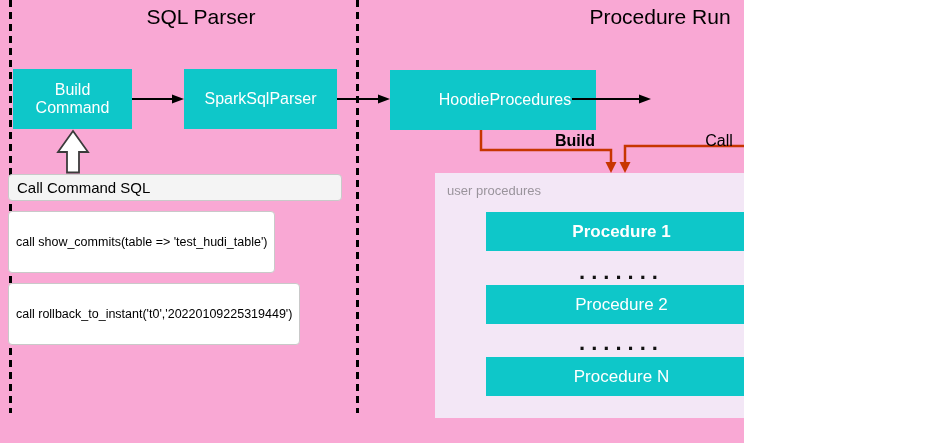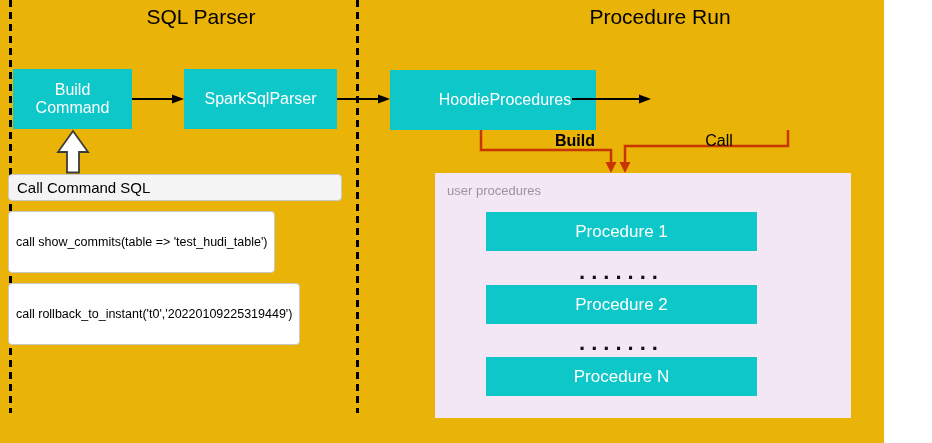--- a/index.html
+++ b/index.html
@@ -1,17 +1,17 @@
 <!DOCTYPE html>
 <html><head>
 <meta charset="utf-8">
 <style>
   html,body{margin:0;padding:0;background:#fff;}
   .canvas{
-    position:relative;width:884px;height:443px;background:#eab308;overflow:hidden;
+    position:relative;width:744px;height:443px;background:#f9a8d4;overflow:hidden;
     font-family:"Liberation Sans",sans-serif;color:#000;
   }
   .dashline{
     position:absolute;top:0;width:2.5px;height:413px;
     background:repeating-linear-gradient(to bottom,#000 0 7px,transparent 7px 12px);
   }
   .section-title{
     position:absolute;top:5px;transform:translateX(-50%);
     font-size:21px;white-space:nowrap;
   }
@@ -111,21 +111,21 @@
 
   <div class="sql-table">
     <div class="hdr">Call Command SQL</div>
     <div class="row">call show_commits(table =&gt; 'test_hudi_table')</div>
     <div class="row">call rollback_to_instant('t0','20220109225319449')</div>
   </div>
 
   <div class="panel">
     <div class="panel-label">user procedures</div>
 
-    <div class="proc" style="top:39px;">
+    <div class="proc" style="top:39px;font-weight:bold;">
       <span>Procedure 1</span>
     </div>
     <div class="dots" style="top:88px;">.......</div>
     <div class="proc" style="top:112px;">
       <span>Procedure 2</span>
     </div>
     <div class="dots" style="top:159px;">.......</div>
     <div class="proc" style="top:184px;">
       <span>Procedure N</span>
     </div>

